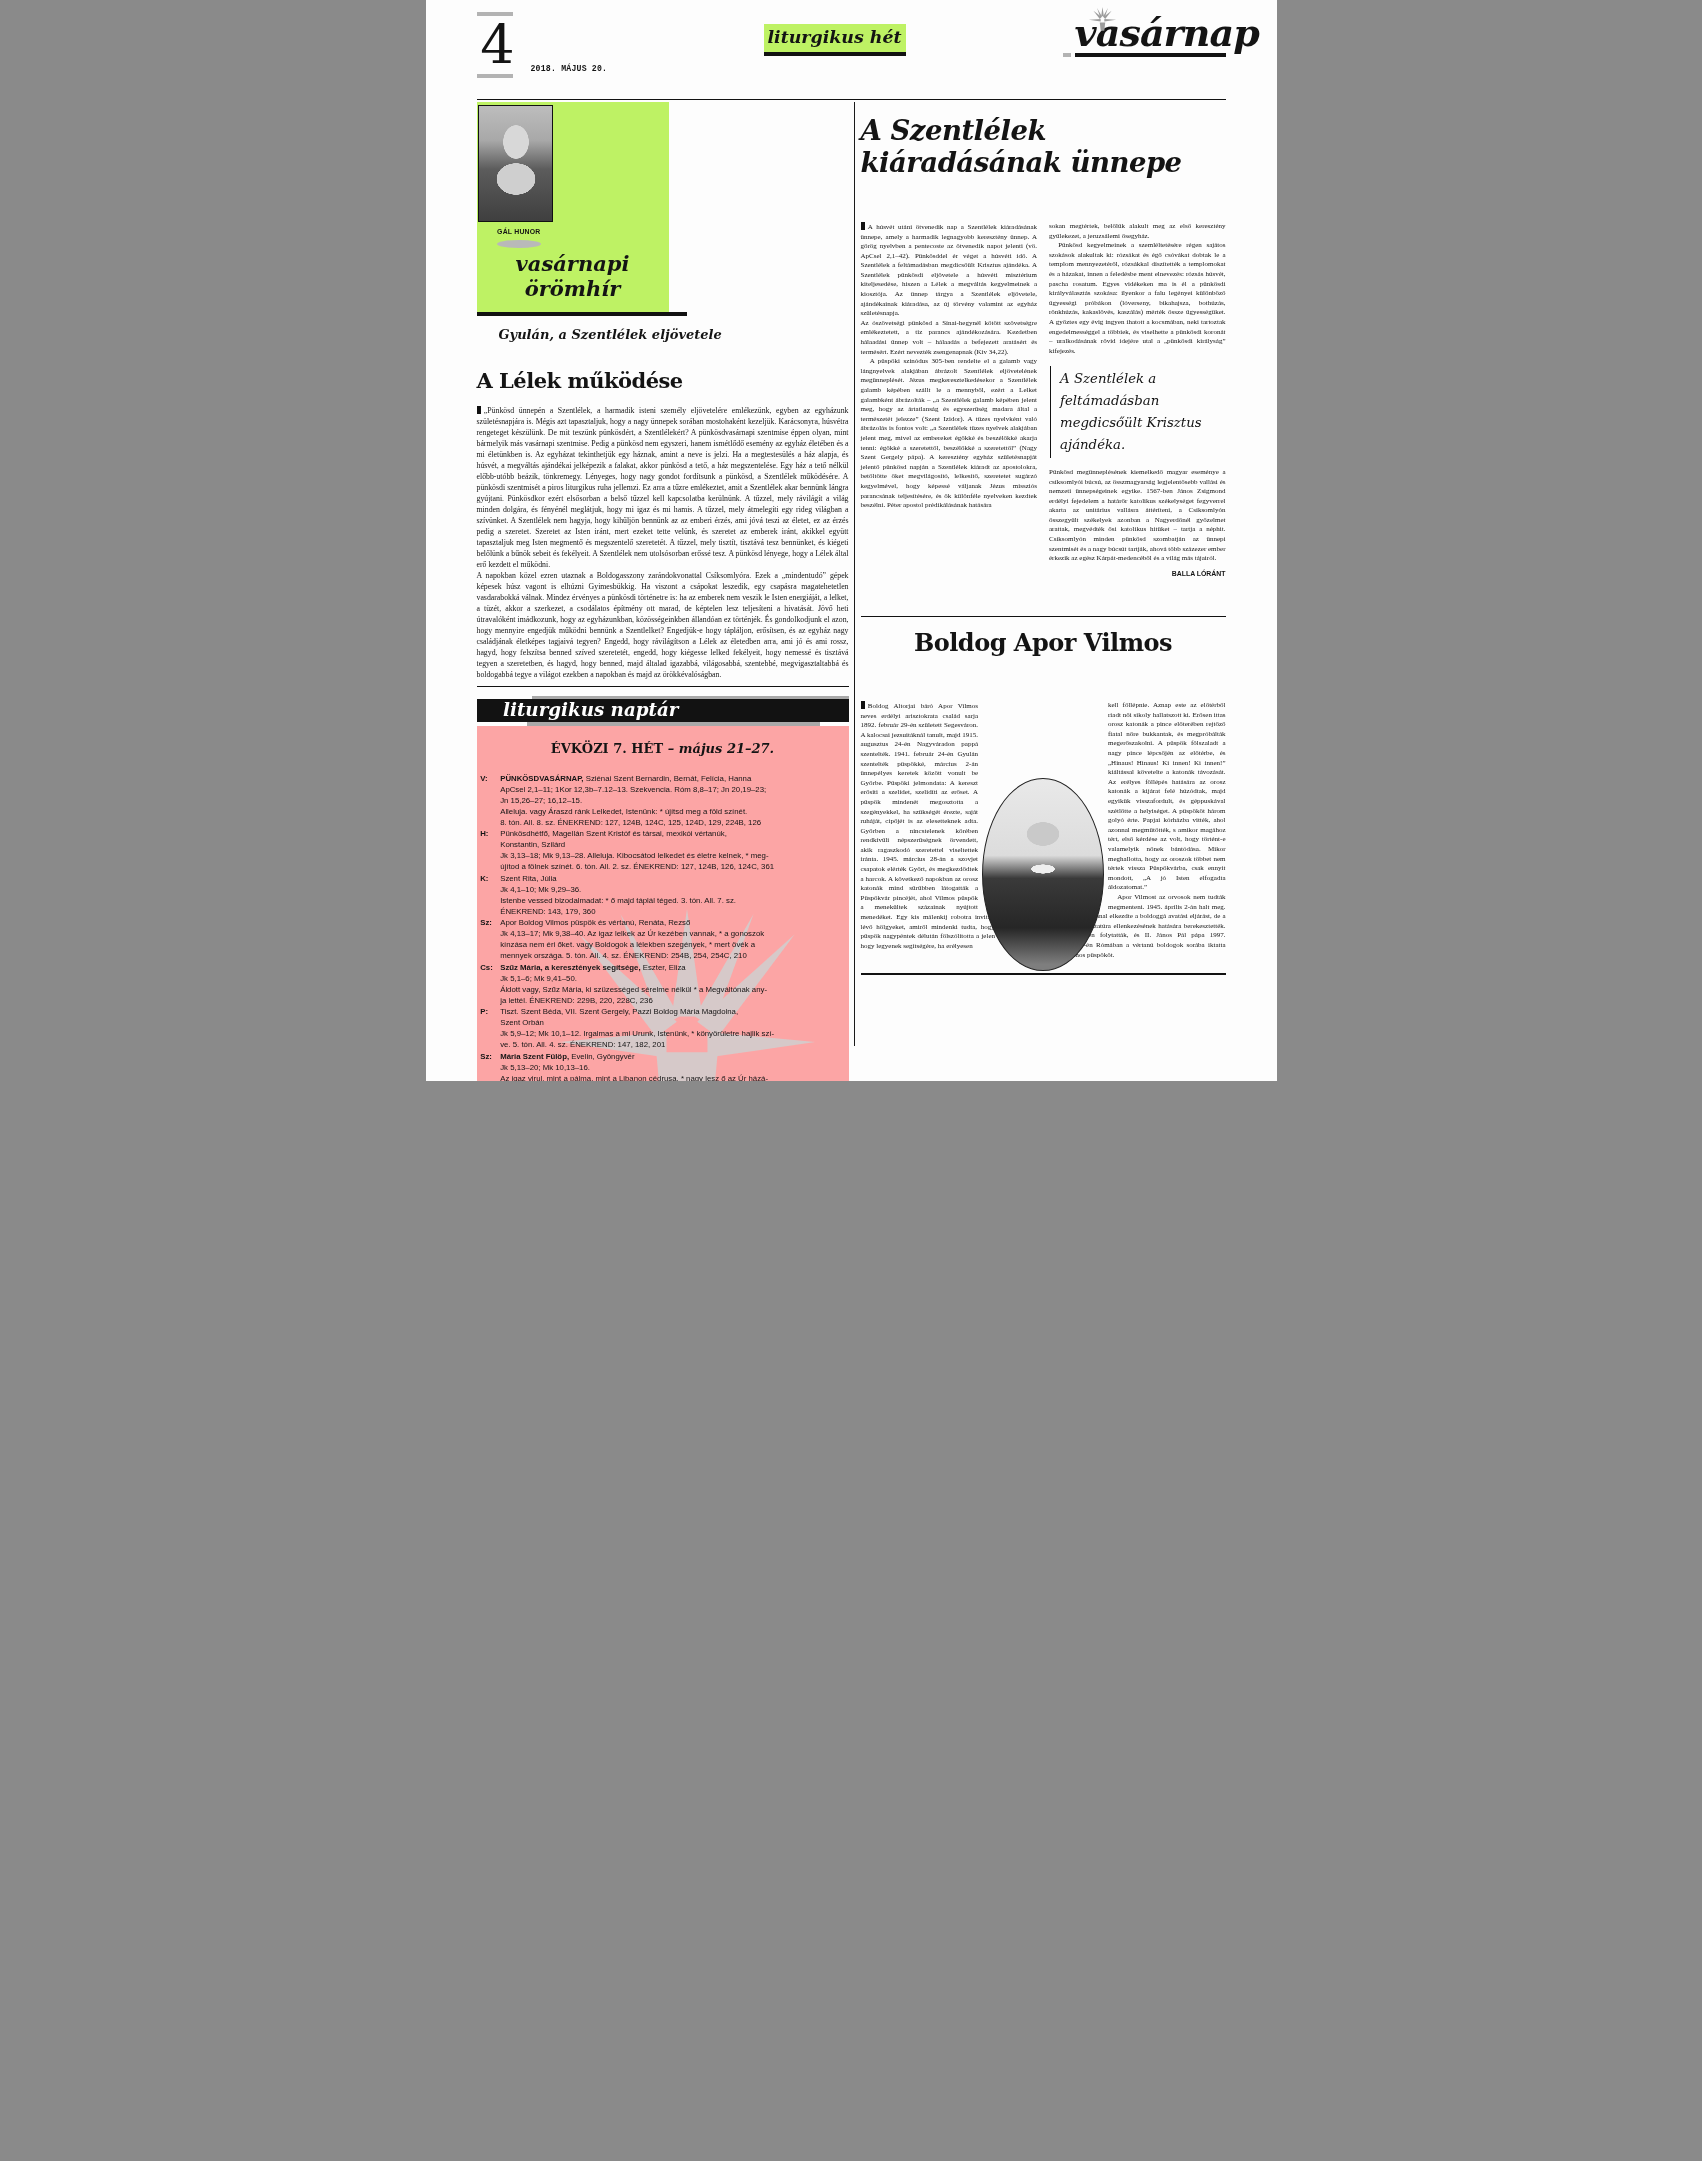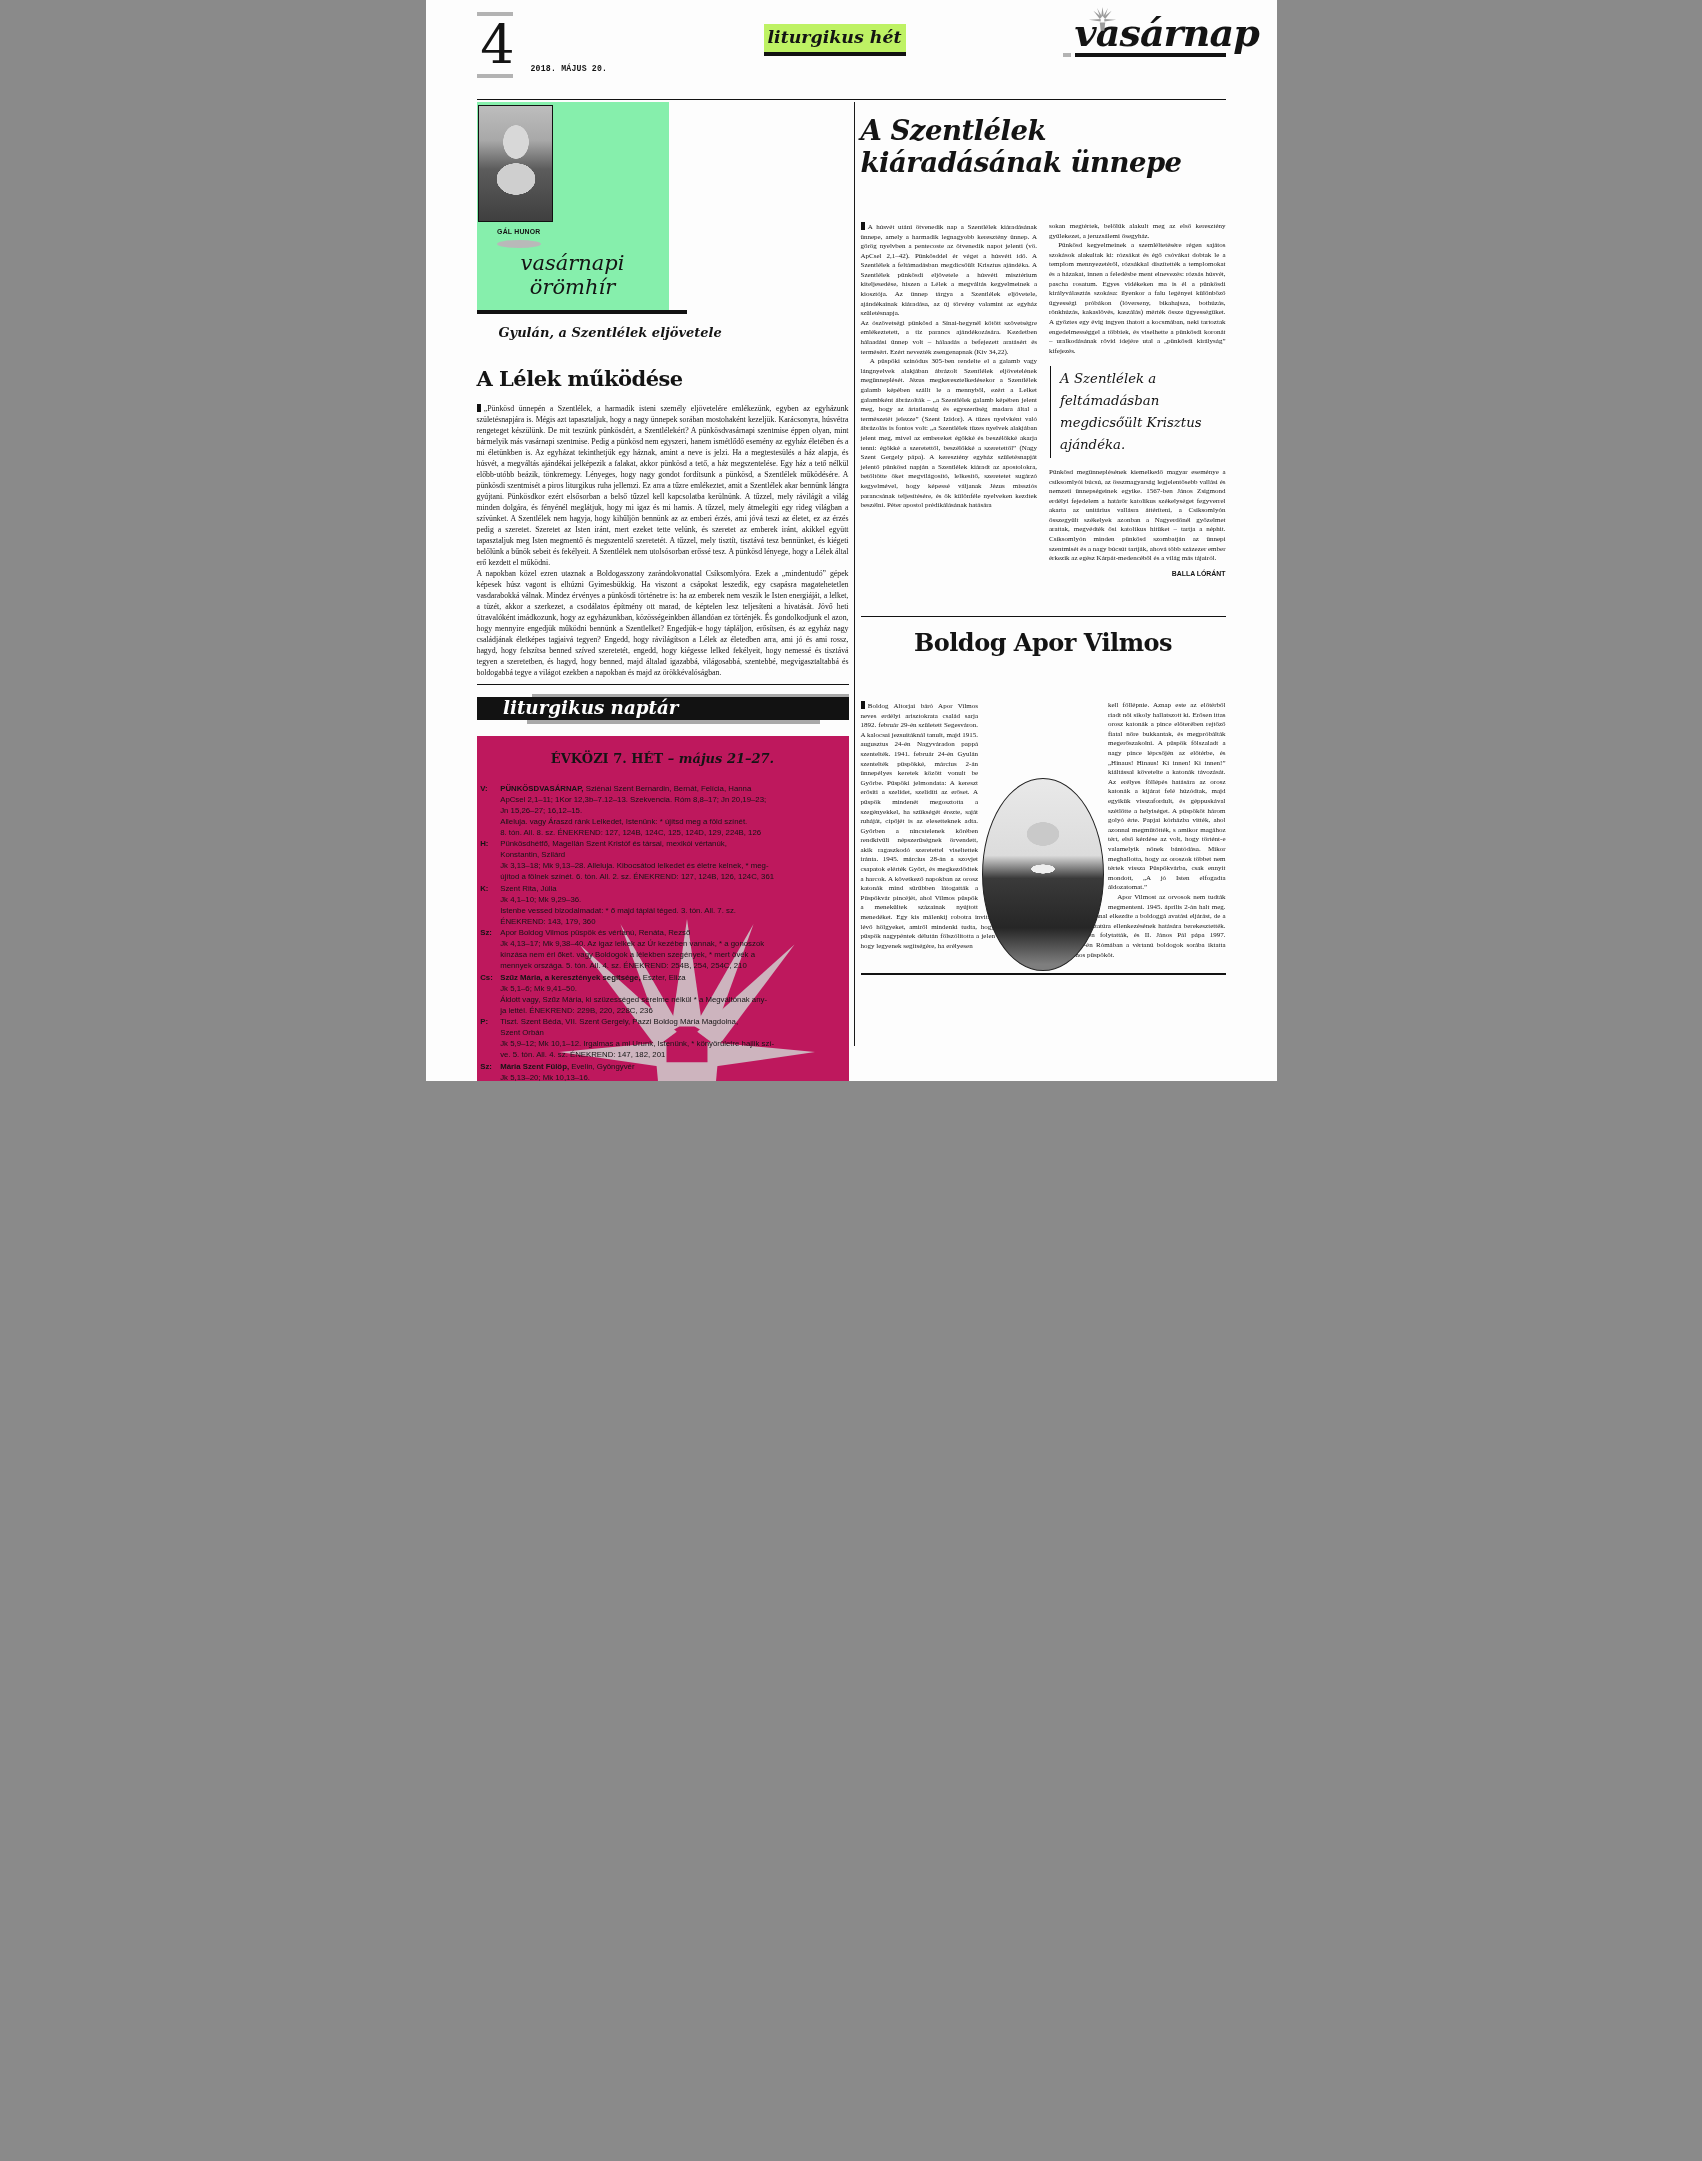--- a/index.html
+++ b/index.html
@@ -32,39 +32,39 @@
   .oromhir{min-height:463px;}
   .priest-fig{float:left;width:81px;margin:2.7px 10px 2.7px 1.8px;}
   .priest-photo{width:73px;height:115px;border:0.9px solid #111;
      background:
        radial-gradient(32px 26px at 37px 73px, #cfcfcf 0 60%, rgba(0,0,0,0) 61%),
        radial-gradient(21px 27.5px at 37px 36px, #d8d8d8 0 60%, rgba(0,0,0,0) 62%),
        linear-gradient(180deg,#bdbdbd 0%,#a8a8a8 30%,#5c5c5c 55%,#3f3f3f 100%);}
   .priest-caption{text-align:center;font-family:"Liberation Sans",sans-serif;font-weight:700;
      font-size:6.9px;letter-spacing:0.2px;margin-top:6.4px;}
   .caption-ellipse{width:44px;height:8.2px;border-radius:50%;background:#b9b9b9;margin:4.6px auto 0;}
-  .obox{background:#86efac;width:192px;margin-top:0;padding:12px 0 11px;text-align:center;
-        font-family:"DejaVu Serif",serif;font-style:italic;font-weight:400;font-size:21px;}
+  .obox{background:#bef264;width:192px;margin-top:0;padding:12px 0 11px;text-align:center;
+        font-family:"DejaVu Serif",serif;font-style:italic;font-weight:700;font-size:21px;}
   .obox-bar{width:210px;height:4.1px;background:#121212;margin-top:0;}
   .osub{font-family:"DejaVu Serif",serif;font-style:italic;font-weight:700;font-size:13px;
         margin:11px 0 0 22px;}
   .otitle{font-family:"DejaVu Serif",serif;font-weight:700;font-size:21px;letter-spacing:-0.5px;
         margin:26px 0 12px 0;}
   .body-p{font-size:7.8px;line-height:11px;text-align:justify;margin:0 0 0 0;text-indent:0;}
   .sq{display:inline-block;width:4.1px;height:7.8px;background:#111;margin-right:3.2px;
       vertical-align:-0.9px;}
   
   .rule-mid{height:1.4px;background:#121212;margin:6.4px 0 8.2px;}
   .naptar-head{position:relative;height:30px;}
   .nh-black{position:absolute;left:0;top:3.7px;right:0;height:23px;background:#121212;
       color:#fff;font-family:"DejaVu Serif",serif;font-style:italic;font-weight:700;
       font-size:18.3px;line-height:22px;padding-left:26.5px;}
   .nh-gtop{position:absolute;left:55px;top:0;right:0;height:4.1px;background:#a9a9a9;}
   .nh-gbot{position:absolute;left:50px;top:26.5px;width:293px;height:4.1px;background:#a9a9a9;}
-  .panel{position:relative;background:#be185d;min-height:436px;padding:0;margin-top:12px;}
+  .panel{position:relative;background:#fca5a5;min-height:436px;padding:0;margin-top:0;}
   .panel .wm{position:absolute;left:82px;top:183px;z-index:0;opacity:.85;}
   .week-title{position:relative;z-index:1;text-align:center;padding:15.6px 0 12px;
       font-family:"DejaVu Serif",serif;font-weight:700;font-size:13px;}
   .week-title .wt2{font-style:italic;}
   .entries{position:relative;z-index:1;font-family:"Liberation Sans",sans-serif;
       font-size:7.8px;line-height:11px;padding:4.6px 8.2px 0 3.7px;}
   .entry{display:flex;margin-bottom:0.5px;}
   .entry .day{flex:0 0 20px;font-weight:700;}
   .entry .etext{flex:1;}
   .elead{font-weight:700;}

